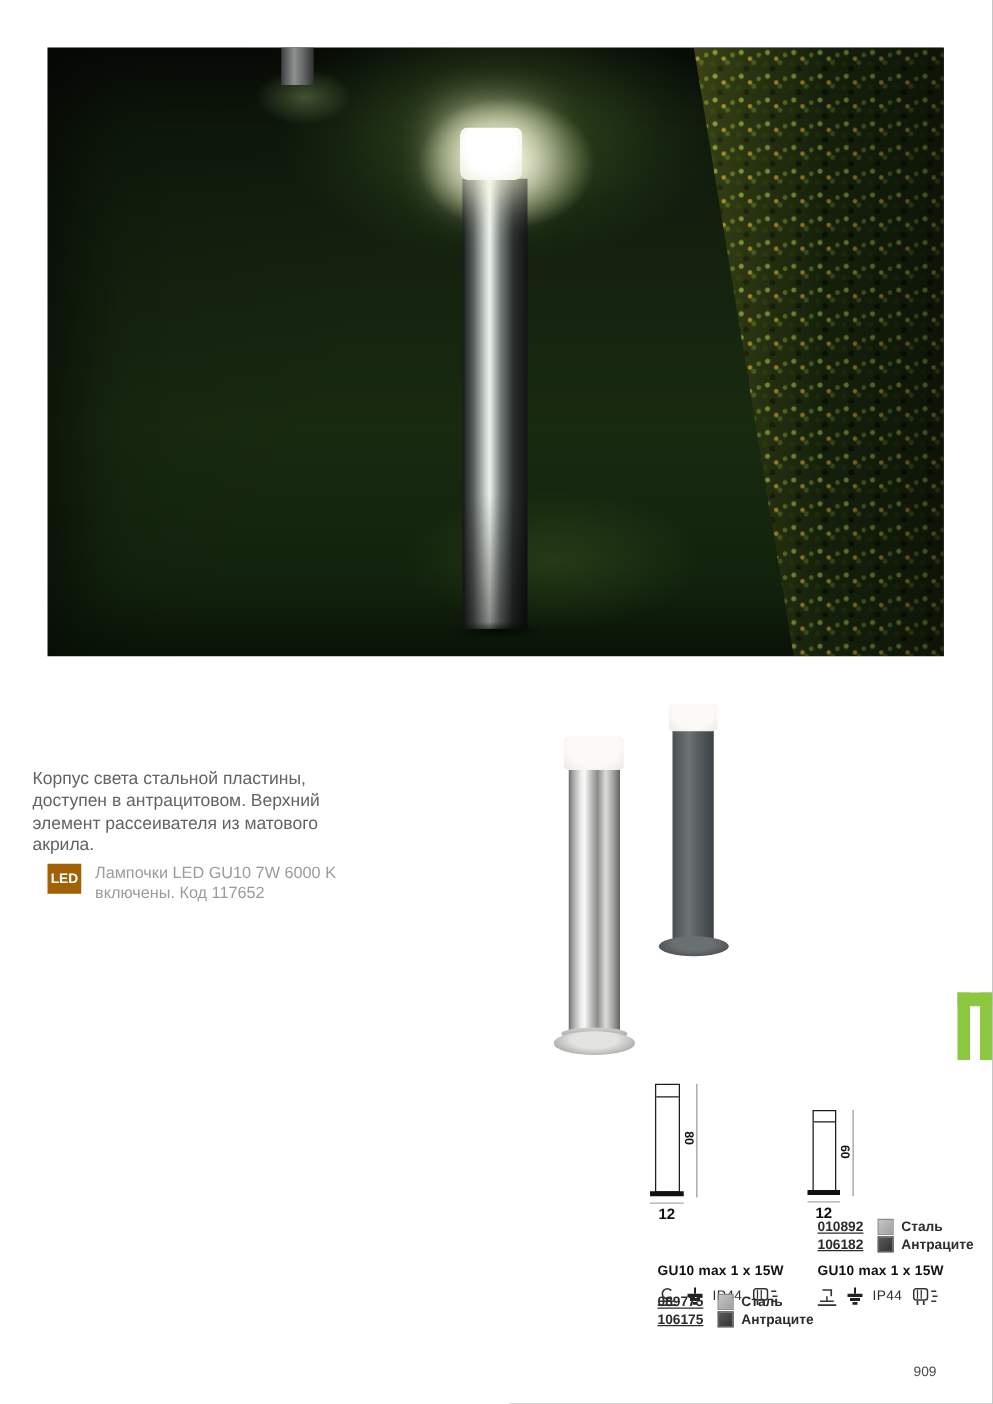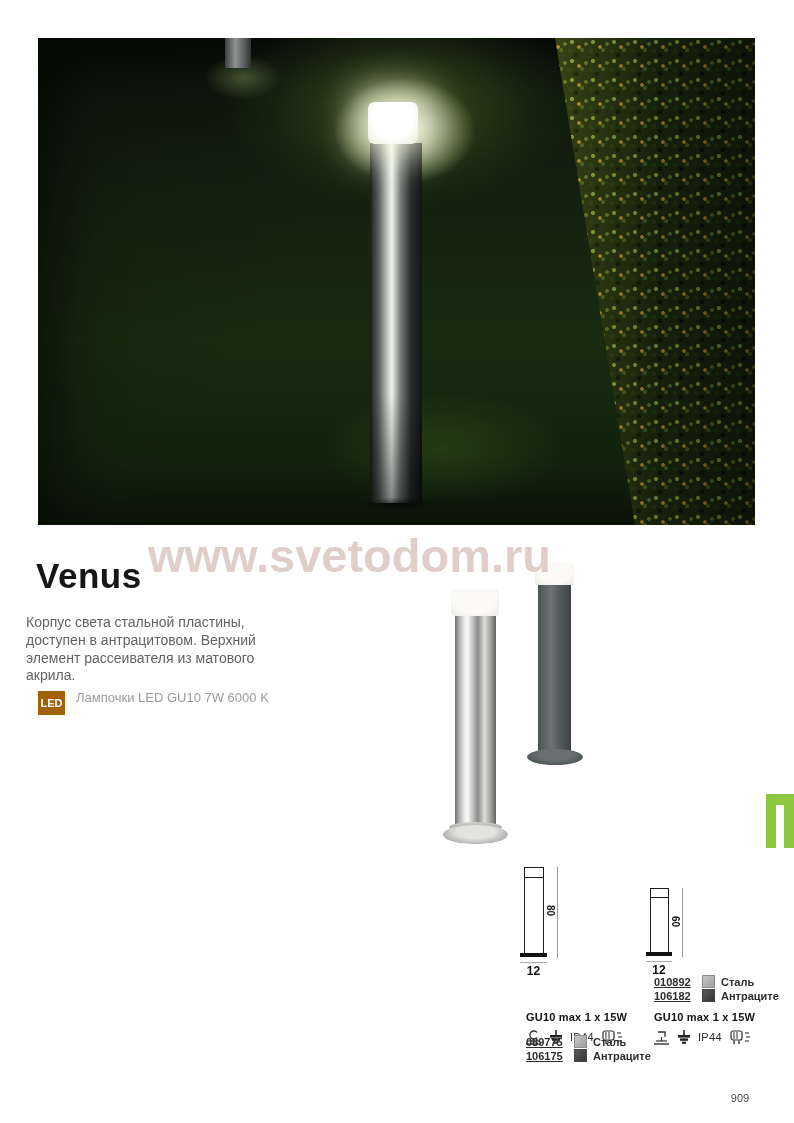--- a/index.html
+++ b/index.html
@@ -108,27 +108,26 @@
     <div id="grass-light2" class="abs"></div>
     <div id="hedge" class="abs"></div>
     <div id="far-glow" class="abs"></div>
     <div id="far-bollard" class="abs"></div>
     <div id="main-glow" class="abs"></div>
     <div id="main-body" class="abs"></div>
     <div id="main-cap" class="abs"></div>
     <div id="main-base-shadow" class="abs"></div>
   </div>
 
-  <div id="watermark" class="abs">www.svetodom.ru</div>
-
-  <div id="title" class="abs">Venus</div>
+
   <div id="descr" class="abs">Корпус света стальной пластины, доступен в антрацитовом. Верхний элемент рассеивателя из матового акрила.</div>
   <div id="led-badge" class="abs">LED</div>
   <div id="led-note" class="abs">
     <span style="display:block">Лампочки LED GU10 7W 6000 K</span>
+    <span style="display:block">включены. Код 117652</span>
   </div>
 
   <div id="steel-body" class="abs"></div>
   <div id="steel-cap" class="abs cap"></div>
   <div id="steel-flange-top" class="abs"></div>
   <div id="steel-flange" class="abs"></div>
   <div id="anth-body" class="abs"></div>
   <div id="anth-cap" class="abs cap"></div>
   <div id="anth-flange" class="abs"></div>
 

